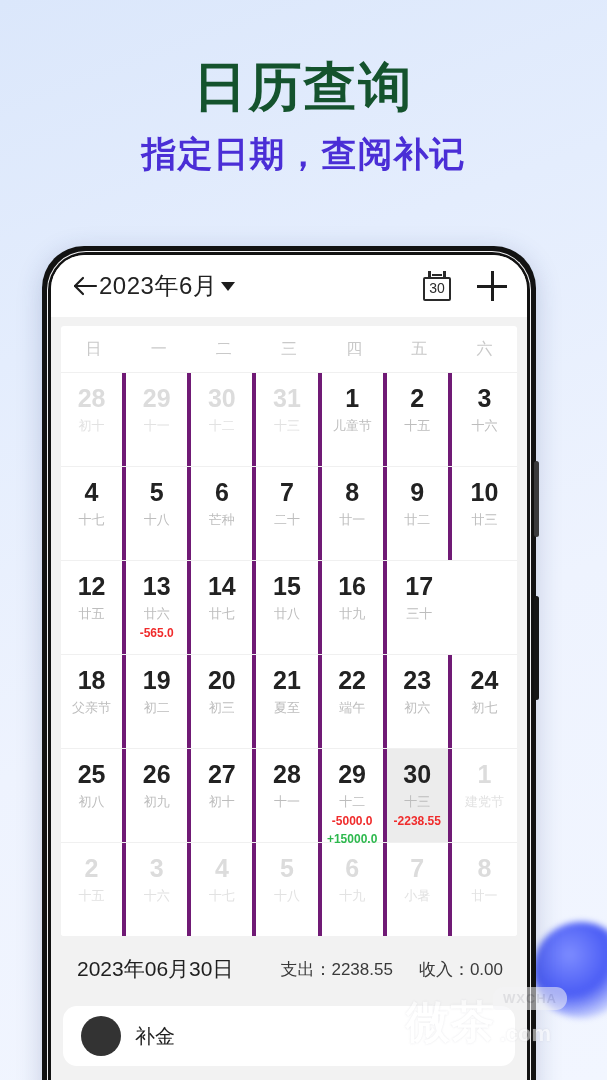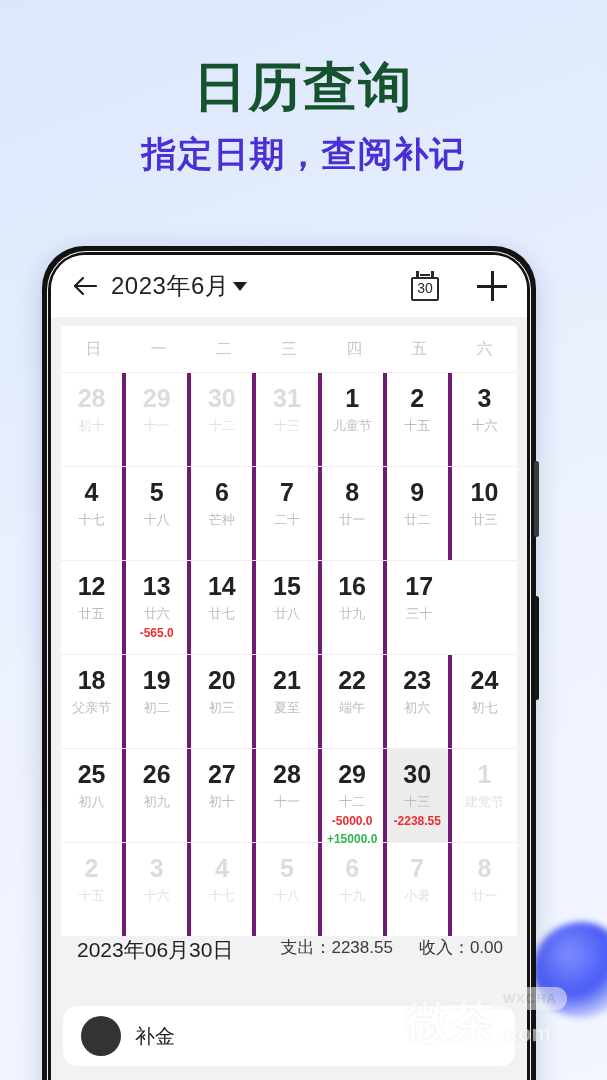--- a/index.html
+++ b/index.html
@@ -52,21 +52,21 @@
 
   #screen {
     width:100%; height:100%;
     border-radius:34px 34px 0 0;
     background:#f2f2f2; overflow:hidden; position:relative;
   }
 
   
   #appbar {
     height:62px; background:#ffffff;
-    display:flex; align-items:center; padding:0 20px; gap:12px;
+    display:flex; align-items:center; padding:0 20px; 
   }
   #back-icon { width:28px; height:28px; flex:0 0 auto; }
   #month-label { font-size:24px; color:#222; letter-spacing:0.5px; }
   .caret { width:0;height:0;border-left:7px solid transparent;border-right:7px solid transparent;border-top:9px solid #1d1d1d; margin-left:4px; }
   #appbar-spacer { flex:1 1 auto; }
   #cal-icon { width:28px; height:30px; position:relative; flex:0 0 auto; }
   #cal-icon .body { position:absolute; left:0; top:6px; width:28px; height:24px; border:2.2px solid #2a2a2a; border-radius:2px; }
   #cal-icon .num { position:absolute; left:0; top:9px; width:28px; text-align:center; font-size:14px; color:#2a2a2a; }
   #cal-icon .leg { position:absolute; top:0; width:3px; height:8px; background:#2a2a2a; }
   #cal-icon .leg.l { left:5px; } #cal-icon .leg.r { right:5px; }
@@ -92,21 +92,21 @@
   .cell .lun { font-size:13px; color:#bdbdbd; margin-top:6px; }
   .cell .amt { font-size:12px; font-weight:700; margin-top:3px; line-height:1.25;text-align:right; }
   .cell .amt.neg { color:#f02c2c; }
   .cell .amt.pos { color:#2db84d; }
   .cell.muted .dnum { color:#dcdcdc; font-weight:700; }
   .cell.muted .lun  { color:#e2e2e2; }
   .cell.selected { background:#ececec; }
 
   
   #summary {
-    height:66px; display:flex; padding:0 24px 0 26px;
+    height:66px; display:flex; align-items:center; padding:0 24px 0 26px;
     background:#f2f2f2; position:relative;
   }
   #summary-date { font-size:21px; color:#1f1f1f; }
   #summary-right { margin-left:auto; display:flex; gap:26px; }
   #summary-right span { font-size:17px; color:#3a3a3a; }
 
   
   #record-card {
     margin:4px 12px 0 12px; background:#fff; border-radius:14px;
     height:60px; display:flex; align-items:center; padding:13px 18px; gap:14px;

